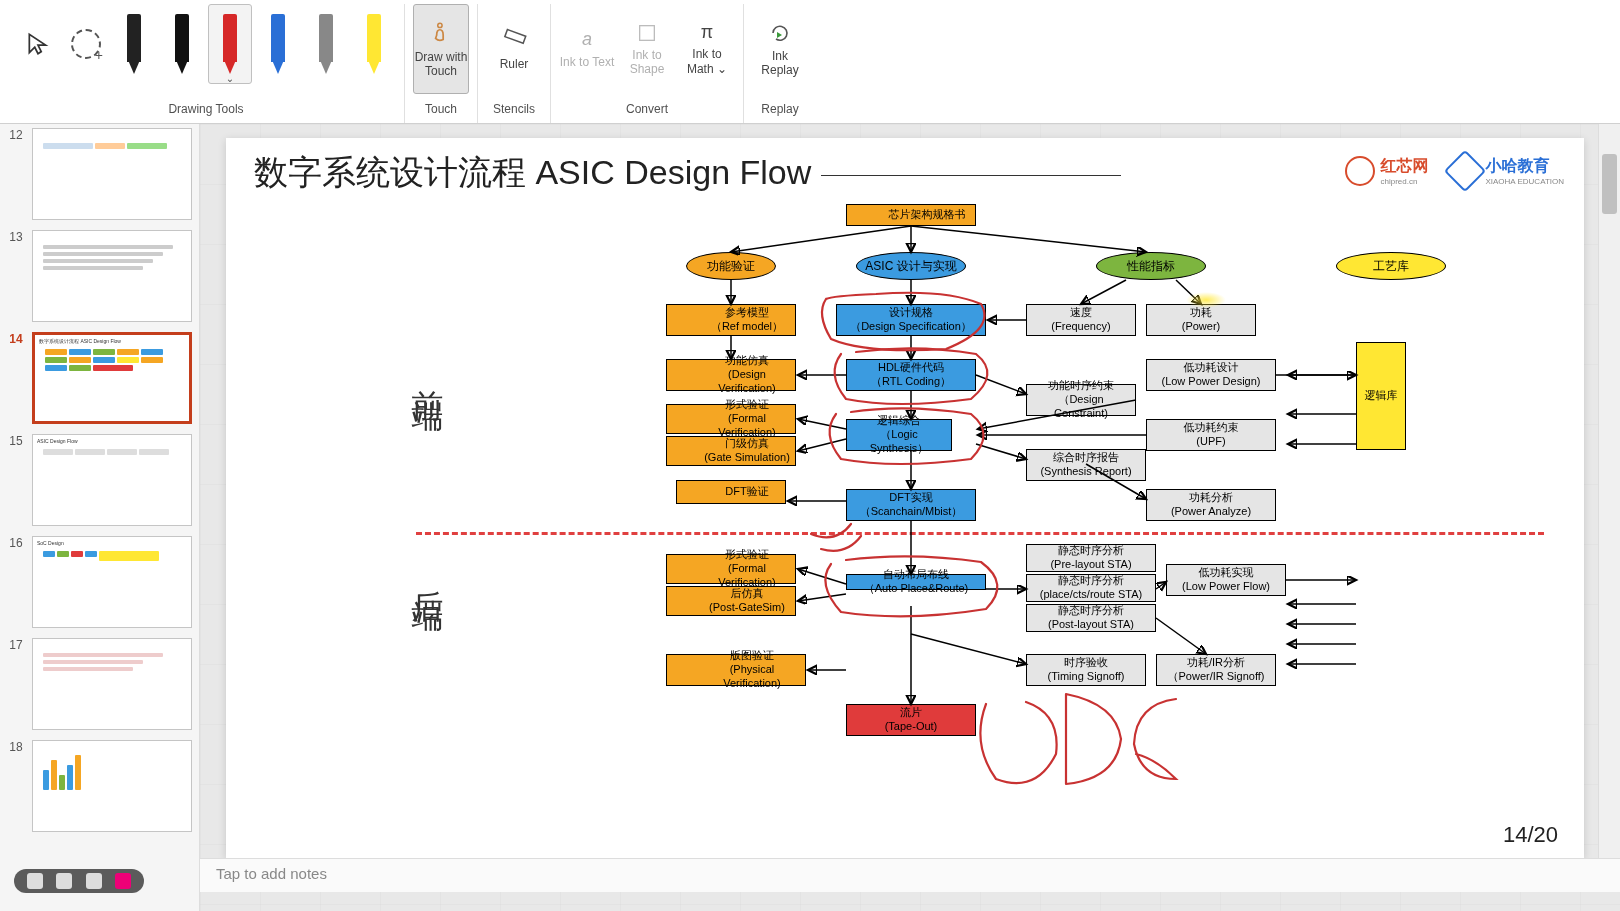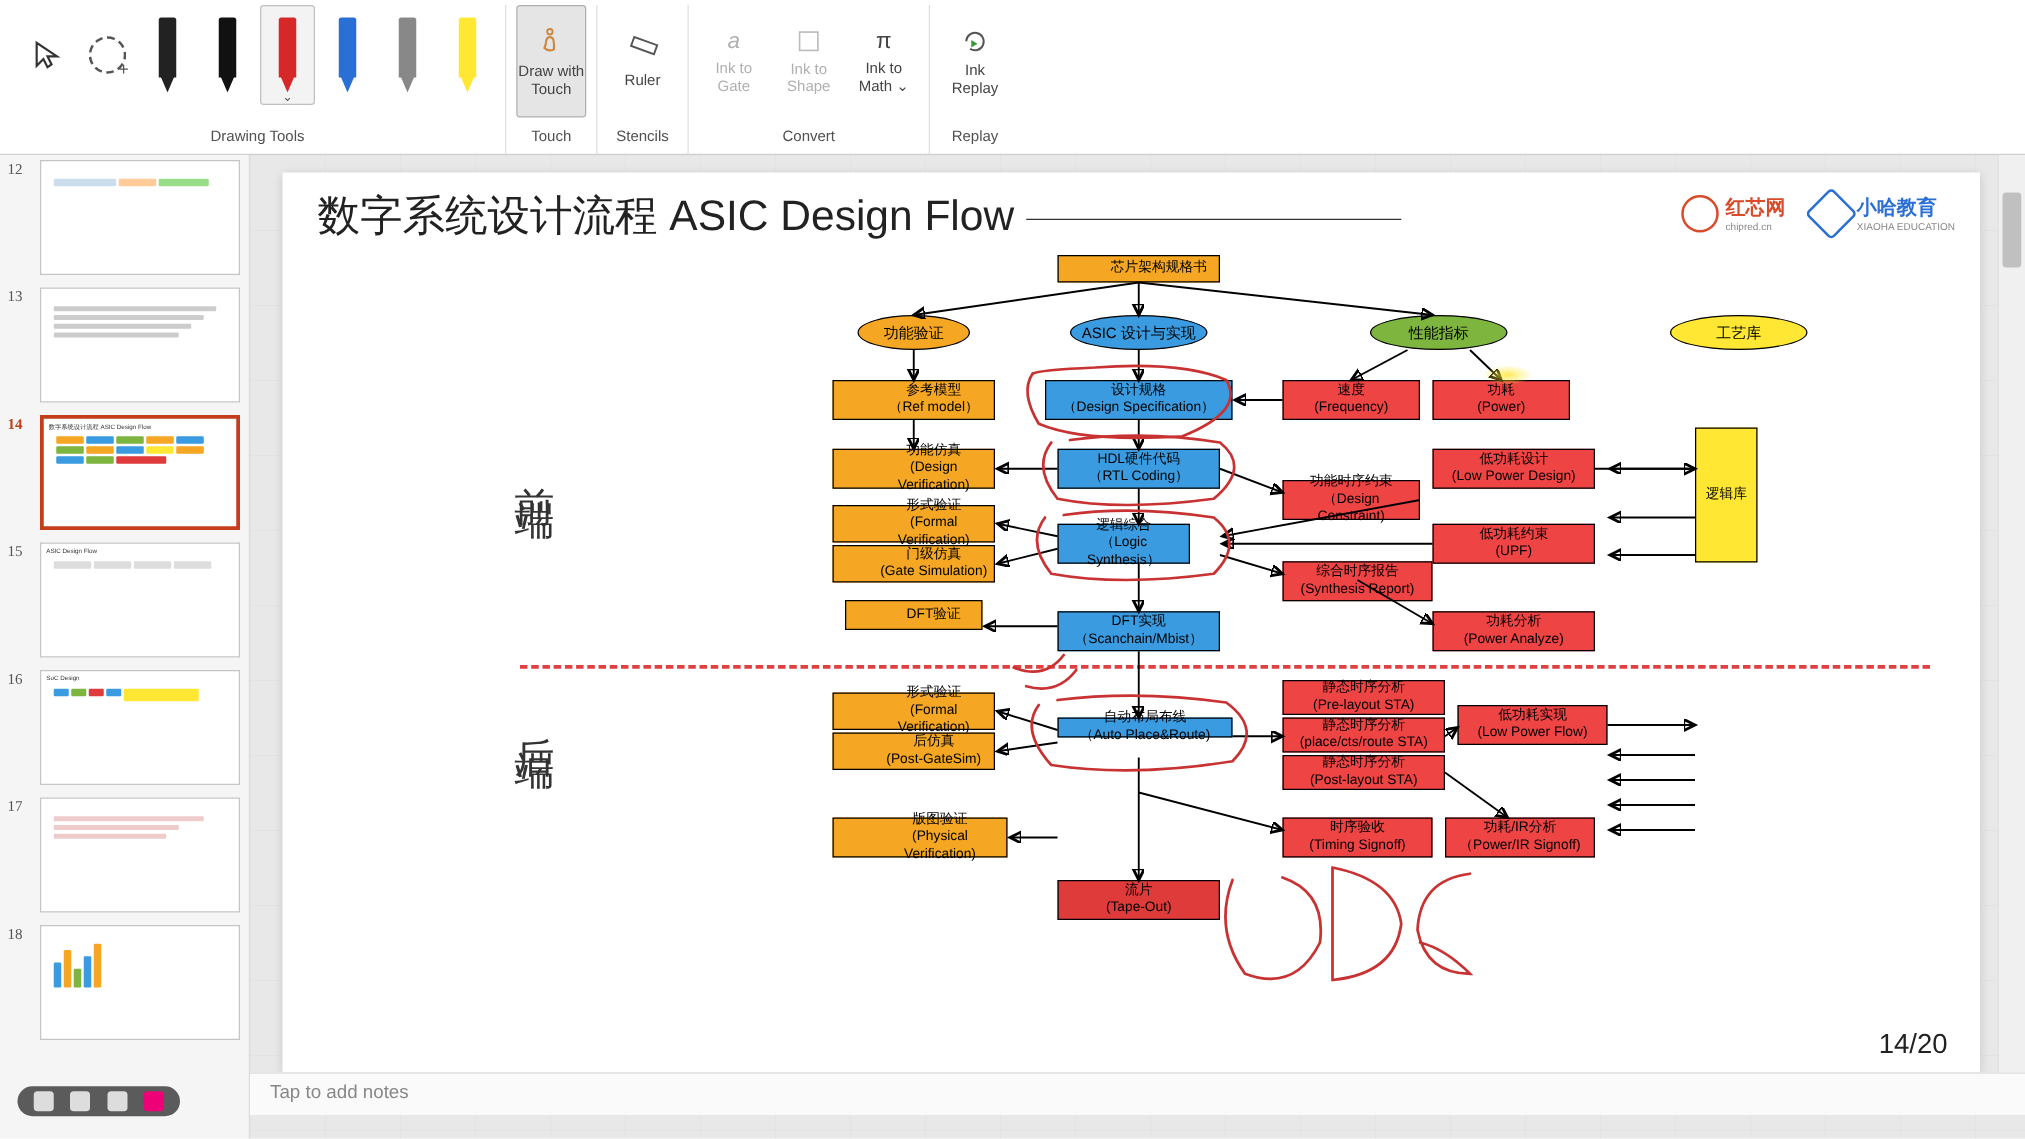--- a/index.html
+++ b/index.html
@@ -22,21 +22,21 @@
 .penbody .shaft { position:absolute; top:0; left:3px; width:14px; height:48px; border-radius:2px 2px 0 0; }
 .cursor-ic { width:26px; height:30px; }
 .lasso-ic { width:30px; height:30px; border:2px dashed #555; border-radius:50%; position:relative; }
 .lasso-ic::after{content:"+";position:absolute;bottom:-6px;right:-4px;font-size:14px;color:#555;}
 .chevron { position:absolute; right:12px; top:128px; font-size:14px; color:#666; cursor:pointer; }
 
 
 .main { display:flex; height:787px; }
 .thumbs { width:200px; background:#f5f5f5; overflow:hidden; padding:4px 6px; border-right:1px solid #ddd; }
 .thumb { display:flex; gap:6px; margin-bottom:10px; }
-.thumb .num { width:20px; font-size:12px; color:#555; text-align:left;font-family:Liberation Serif, serif; }
+.thumb .num { width:20px; font-size:12px; color:#555; text-align:center; }
 .thumb .mini { width:160px; height:92px; background:#fff; border:1px solid #c5c5c5; position:relative; }
 .thumb.active .mini { border:3px solid #c43e1c; }
 .thumb.active .num { color:#c43e1c; font-weight:600; }
 .mini .mtitle { font-size:5px; color:#333; padding:3px 4px; }
 .mini .mblocks { position:absolute; top:14px; left:10px; right:10px; bottom:6px; display:flex; flex-wrap:wrap; gap:2px; align-content:flex-start; }
 .mb { height:6px; border-radius:1px; }
 
 .stage-wrap { flex:1; display:flex; flex-direction:column; background:#e8e8e8; position:relative; }
 .stage-wrap::before { content:""; position:absolute; inset:0; background:
   radial-gradient(circle at 15% 30%, rgba(0,0,0,0.03) 0 40px, transparent 41px),
@@ -55,21 +55,21 @@
 .logos { position:absolute; top:18px; right:20px; display:flex; gap:22px; align-items:center; }
 .logo { display:flex; align-items:center; gap:5px; font-size:12px; }
 .logo .lic { width:30px; height:30px; border-radius:50%; }
 .logo .ltxt { font-size:16px; font-weight:600; }
 .logo .lsub { font-size:8px; color:#888; display:block; }
 
 .diagram { position:absolute; top:66px; left:190px; right:40px; bottom:20px; }
 .box { position:absolute; border:1px solid #000; text-align:center; font-size:11px; line-height:1.25; display:flex; flex-direction:column; justify-content:center; padding:2px 4px; }
 .box.orange { background:#f5a623;padding-left:36px; }
 .box.blue { background:#3b9be0; }
-.box.green { background:#ef4444; }
+.box.green { background:#e5e5e5; }
 .box.yellow { background:#ffe733; }
 .box.red { background:#e03b3b; color:#000; }
 .ell { position:absolute; border:1px solid #000; border-radius:50%; text-align:center; font-size:12px; display:flex; align-items:center; justify-content:center; }
 .ell.orange { background:#f5a623; }
 .ell.blue { background:#3b9be0; }
 .ell.green { background:#7db53f; }
 .ell.yellow { background:#ffe733; }
 .sidelabel { position:absolute; font-size:32px; color:#333; writing-mode:vertical-rl; letter-spacing:10px; }
 .dashline { position:absolute; border-top:3px dashed #e04040; }
 .pagecount { position:absolute; bottom:10px; right:26px; font-size:22px; color:#222; }
@@ -157,21 +157,21 @@
           </svg>
         <span>Ruler</span>
       </div>
     </div>
     <div class="rlabel">Stencils</div>
   </div>
   <div class="rgroup">
     <div class="rtools">
       <div class="tool-lg dis">
           <span style="font-size:18px;font-style:italic">a</span>
-          <span>Ink to Gate</span>
+          <span>Ink to Text</span>
         </div>
       <div class="tool-lg dis">
           <svg width="22" height="22" viewBox="0 0 24 24">
             <rect x="4" y="4" width="16" height="16" fill="none" stroke="#bbb" stroke-width="1.4"></rect>
           </svg>
           <span>Ink to Shape</span>
         </div>
       <div class="tool-lg">
           <span style="font-size:18px">π</span>
           <span>Ink to Math ⌄</span>

